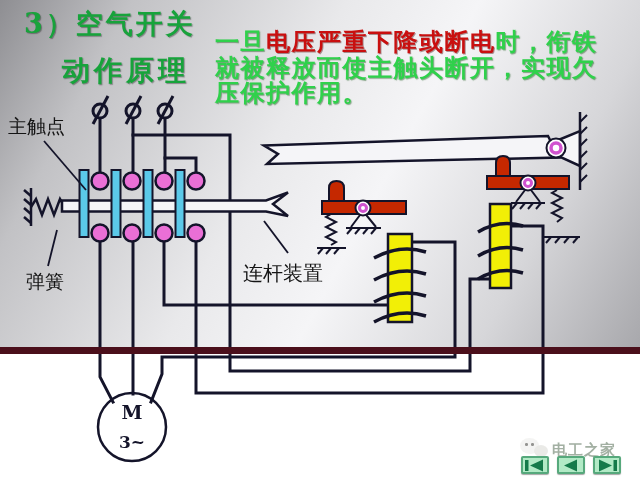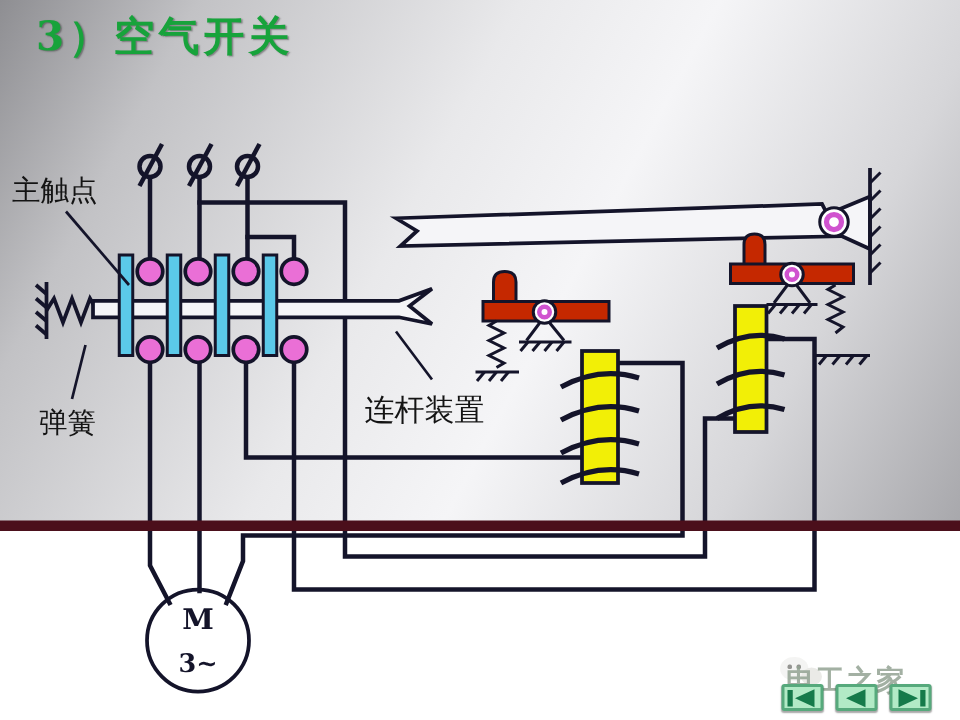--- a/index.html
+++ b/index.html
@@ -25,22 +25,22 @@
   .note{
     position:absolute;left:215px;top:29px;width:424px;
     font-family:"DejaVu Serif",serif;font-weight:bold;
     font-size:24px;line-height:25.5px;letter-spacing:1.5px;
     white-space:pre-line;
   }
   .note .green{color:#2fd14b;text-shadow:1px 1px 1px rgba(30,90,30,.5);}
   .note .red{color:#c90f0f;text-shadow:1px 1px 0 rgba(60,0,0,.4);}
   .diagram{position:absolute;left:0;top:0;}
   .watermark-text{
-    position:absolute;left:524px;top:441px;
-    font-size:19px;font-weight:bold;color:#93a393;
+    position:absolute;left:552px;top:441px;
+    font-size:15px;font-weight:bold;color:#93a393;
     letter-spacing:1px;opacity:.85;white-space:nowrap;
   }
   .wechat-icon{position:absolute;left:520px;top:438px;width:30px;height:22px;opacity:.92;}
   .bubble-big{position:absolute;left:0;top:0;width:19px;height:16px;border-radius:50% 50% 46% 54%;background:#f4f4f2;}
   .bubble-small{position:absolute;left:14px;top:7px;width:14px;height:12px;border-radius:50%;background:#e9e9e6;}
   .bubble-big::before,.bubble-big::after{content:"";position:absolute;top:5px;width:2.5px;height:2.5px;border-radius:50%;background:#8b8b88;}
   .bubble-big::before{left:5px;} .bubble-big::after{left:11px;}
   .nav-btn{
     position:absolute;top:456px;width:28px;height:18px;
     background:#b2eac6;border:2px solid #56a97c;border-radius:2px;
@@ -49,21 +49,25 @@
   }
   .nav-btn svg{display:block;}
   .strip{position:absolute;left:0;bottom:0;width:640px;height:7px;background:#4b0f1b;}
 </style>
 </head>
 <body>
 
 <div class="slide">
 
   <div class="title-line1">3）空气开关</div>
-
+  <div class="title-line2">动作原理</div>
+
+  <div class="note"><span class="green">一旦</span><span class="red">电压严重下降或断电</span><span class="green">时，衔铁
+就被释放而使主触头断开，实现欠
+压保护作用。</span></div>
 
   <svg class="diagram" width="640" height="480" viewBox="0 0 640 480">
     <g stroke="#14142a" stroke-width="3" fill="none" stroke-linecap="square">
 
       <path d="M100,119 L100,173"></path>
       <path d="M133,119 L133,173"></path>
       <path d="M165,119 L165,173"></path>
 
       <path d="M133,135 L230,135 L230,371 L470,371 L470,279 L489,279"></path>
 

